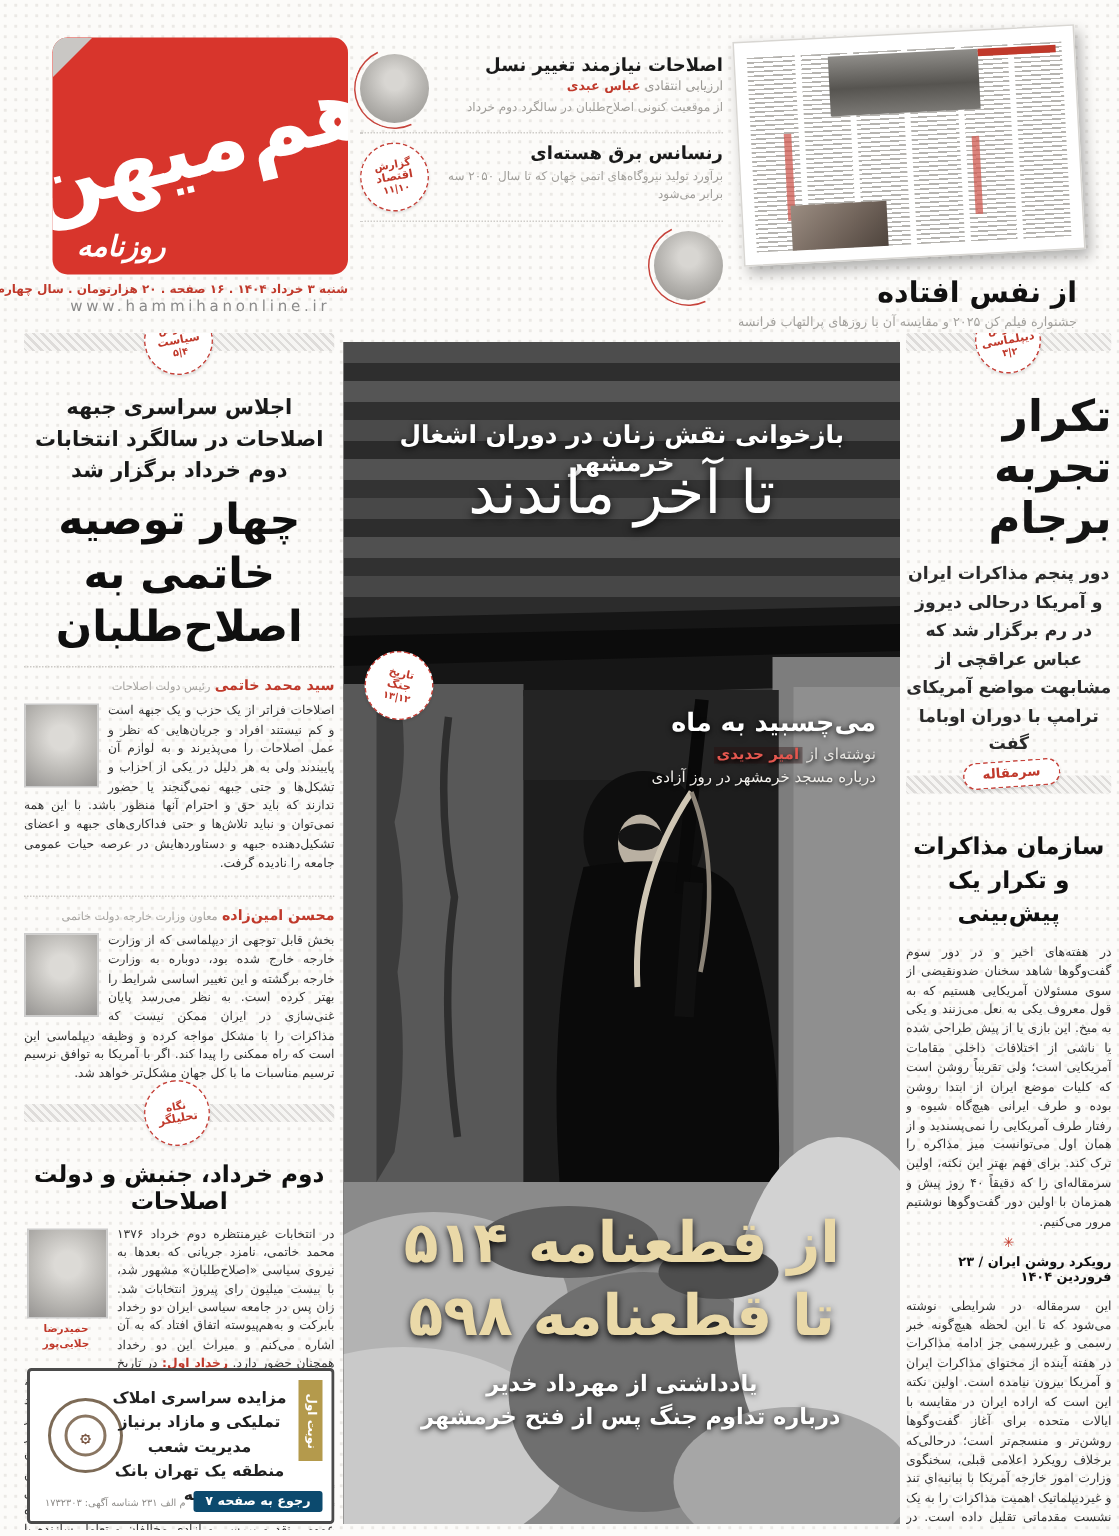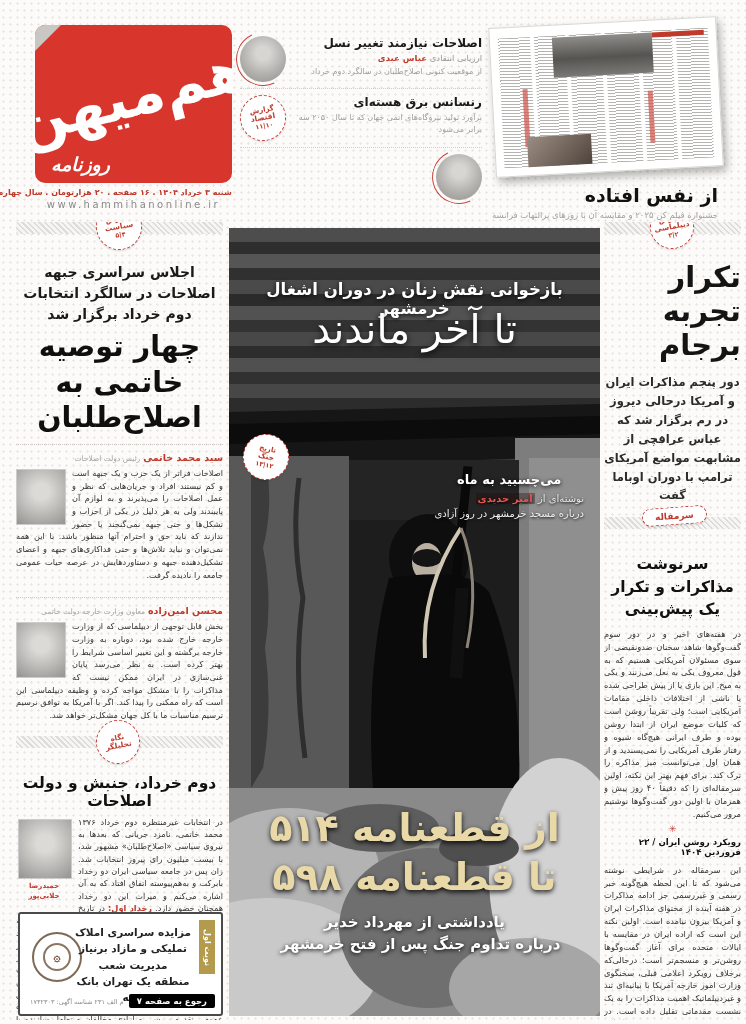--- a/index.html
+++ b/index.html
@@ -81,21 +81,21 @@
   
   .photo-wrap { position:absolute; left:229px; top:228px; width:371px; height:788px; background:#222; overflow:hidden; }
   .photo-wrap svg { display:block; width:100%; height:100%; }
   .ph-kicker { position:absolute; top:52px; width:100%; text-align:center; color:#fff; font-weight:bold;
     font-size:16.5px; text-shadow:0 1px 4px rgba(0,0,0,.9); }
   .ph-headline { position:absolute; top:78px; width:100%; text-align:center; color:#fff; font-weight:normal;
     font-size:40px; text-shadow:0 2px 6px rgba(0,0,0,.85); }
   .ph-warstamp { position:absolute; top:206px; left:14px; width:46px; height:46px; transform:rotate(12deg); }
   .ph-midblock { position:absolute; top:240px; right:16px; text-align:right; color:#fff; }
   .ph-mid1 { font-size:19px; font-weight:bold; text-shadow:0 1px 4px #000; }
-  .ph-mid2 { font-size:13px; font-weight:bold; margin-top:4px; text-shadow:0 1px 4px #000;text-align:center; }
+  .ph-mid2 { font-size:17px; font-weight:bold; margin-top:4px; text-shadow:0 1px 4px #000; }
   .ph-mid-byline { font-size:10px; margin-top:6px; color:#e8e6e2; text-shadow:0 1px 3px #000; }
   .ph-mid-byline b { color:#e4574f; background:rgba(40,10,8,.35); padding:0 2px; }
   .ph-mid-sub { font-size:10px; margin-top:4px; color:#f2f0ec; text-shadow:0 1px 3px #000; }
   .ph-bottom { position:absolute; top:576px; width:100%; text-align:center; }
   .ph-res1, .ph-res2 { font-size:38px; font-weight:bold; color:#ead9a8; text-shadow:0 2px 5px rgba(0,0,0,.9); line-height:1.3; }
   .ph-bline1 { margin-top:10px; font-size:15px; font-weight:bold; color:#fff; text-shadow:0 1px 4px #000; }
   .ph-bline2 { margin-top:4px; font-size:15px; font-weight:bold; color:#fff; text-shadow:0 1px 4px #000;padding-left:12px; }
   
   .col-left { position:absolute; left:16px; top:222px; width:207px; height:798px; overflow:hidden; }
   .col-left .bar1 { position:relative; margin-bottom:28px; }
@@ -121,21 +121,21 @@
   .ad-box { position:absolute; bottom:4px; right:0; width:205px; height:104px; background:#fff;
     border:2px solid #4a4a4a; border-radius:3px; }
   .ad-tab { position:absolute; top:6px; right:6px; width:16px; height:54px; background:#b49a4c; color:#fff;
     font-size:8px; font-weight:bold; writing-mode:vertical-rl; text-align:center; line-height:16px; }
   .ad-logo { position:absolute; top:18px; left:12px; width:50px; height:50px; border-radius:50%;
     border:2px solid #7c6a56; display:flex; align-items:center; justify-content:center; }
   .ad-logo .emblem { width:28px; height:28px; border-radius:50%; border:2px solid #8a7662;
     display:flex; align-items:center; justify-content:center; color:#7c5a46; font-size:12px; font-weight:bold; }
   .ad-text { position:absolute; top:10px; right:28px; width:120px; text-align:center;
     font-size:10.5px; font-weight:bold; color:#222; line-height:1.55; }
-  .ad-ref { position:absolute; bottom:6px; right:6px; background:#000000; color:#fff; font-size:8.5px;
+  .ad-ref { position:absolute; bottom:6px; right:6px; background:#0c4a6e; color:#fff; font-size:8.5px;
     font-weight:bold; padding:2px 8px; border-radius:2px; }
   .ad-code { position:absolute; bottom:8px; left:10px; color:#8d8b88; font-size:6.5px; }
   .clear { clear:both; }
 </style>
 </head>
 <body>
 
 <div class="page">
 
   <div class="logo-block">
@@ -202,21 +202,21 @@
         <span class="s2">دیپلماسی</span>
         <span class="s3">۲|۳</span>
       </div>
     </div>
     <div class="hl-right">تکرار تجربه برجام</div>
     <div class="standfirst">دور پنجم مذاکرات ایران و آمریکا درحالی دیروز در رم برگزار شد که عباس عراقچی از مشابهت مواضع آمریکای ترامپ با دوران اوباما گفت</div>
     <div class="bar2">
       <div class="hatch"></div>
       <div class="pill">سرمقاله</div>
     </div>
-    <div class="ed-title">سرنوشت مذاکرات و تکرار یک پیش‌بینی</div>
+    <div class="ed-title">سازمان مذاکرات و تکرار یک پیش‌بینی</div>
     <div class="ed-body">در هفته‌های اخیر و در دور سوم گفت‌وگوها شاهد سخنان ضدونقیضی از سوی مسئولان آمریکایی هستیم که به قول معروف یکی به نعل می‌زنند و یکی به میخ. این بازی یا از پیش طراحی شده یا ناشی از اختلافات داخلی مقامات آمریکایی است؛ ولی تقریباً روشن است که کلیات موضع ایران از ابتدا روشن بوده و طرف ایرانی هیچ‌گاه شیوه و رفتار طرف آمریکایی را نمی‌پسندید و از همان اول می‌توانست میز مذاکره را ترک کند. برای فهم بهتر این نکته، اولین سرمقاله‌ای را که دقیقاً ۴۰ روز پیش و همزمان با اولین دور گفت‌وگوها نوشتیم مرور می‌کنیم.</div>
     <div class="ed-orn">✳</div>
     <div class="ed-subhead">رویکرد روشن ایران / ۲۳ فروردین ۱۴۰۴</div>
     <div class="ed-body">
       <span>این سرمقاله در شرایطی نوشته می‌شود که تا این لحظه هیچ‌گونه خبر رسمی و غیررسمی جز ادامه مذاکرات در هفته آینده از محتوای مذاکرات ایران و آمریکا بیرون نیامده است. اولین نکته این است که اراده ایران در مقایسه با ایالات متحده برای آغاز گفت‌وگوها روشن‌تر و منسجم‌تر است؛ درحالی‌که برخلاف رویکرد اعلامی قبلی، سخنگوی وزارت امور خارجه آمریکا با بیانیه‌ای تند و غیردیپلماتیک اهمیت مذاکرات را به یک نشست مقدماتی تقلیل داده است. در طرف ایران چنین دوگانگی درون‌ساختاری دیده نمی‌شود و اتفاقاً حمایت کامل از گروه مذاکره‌کننده و اراده رسمی برای کاهش تنش و رسیدن به توافق به‌خوبی مشهود است. بنابراین می‌توان گفت که دوگانگی در طرف آمریکایی زیاد است و باید نسبت به نتایج و مسائل بعدی احتمالی محتاط بود. به‌هرحال خط قرمز ما این است که تسلیحاتی شدن توانایی هسته‌ای ممکن نیست.</span>
       
     </div>
   </div>
 
   <div class="photo-wrap">

